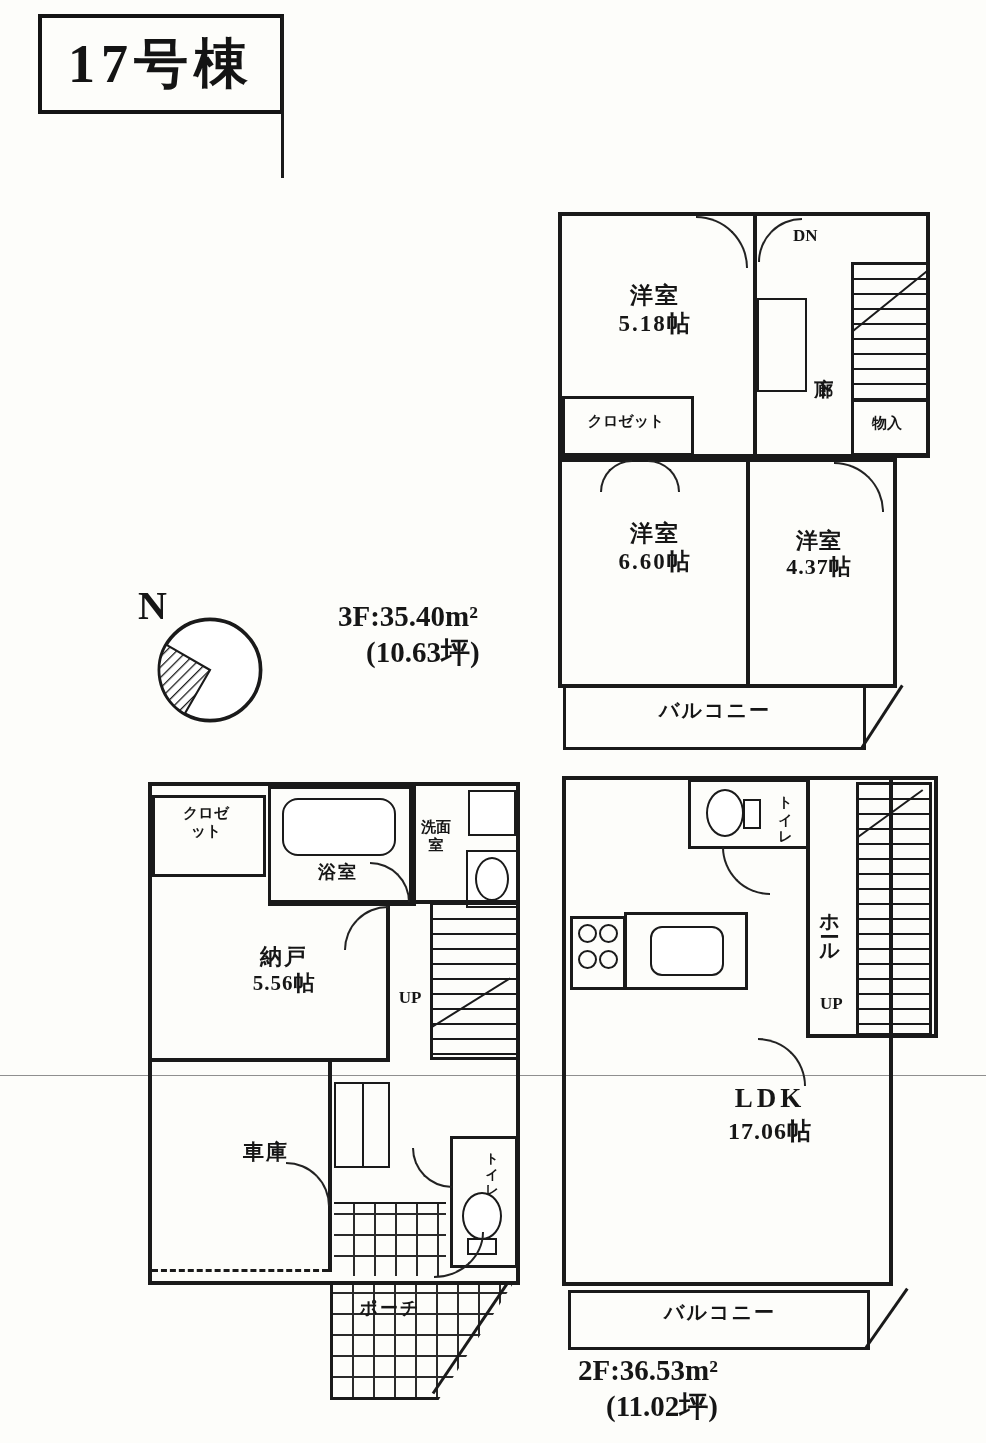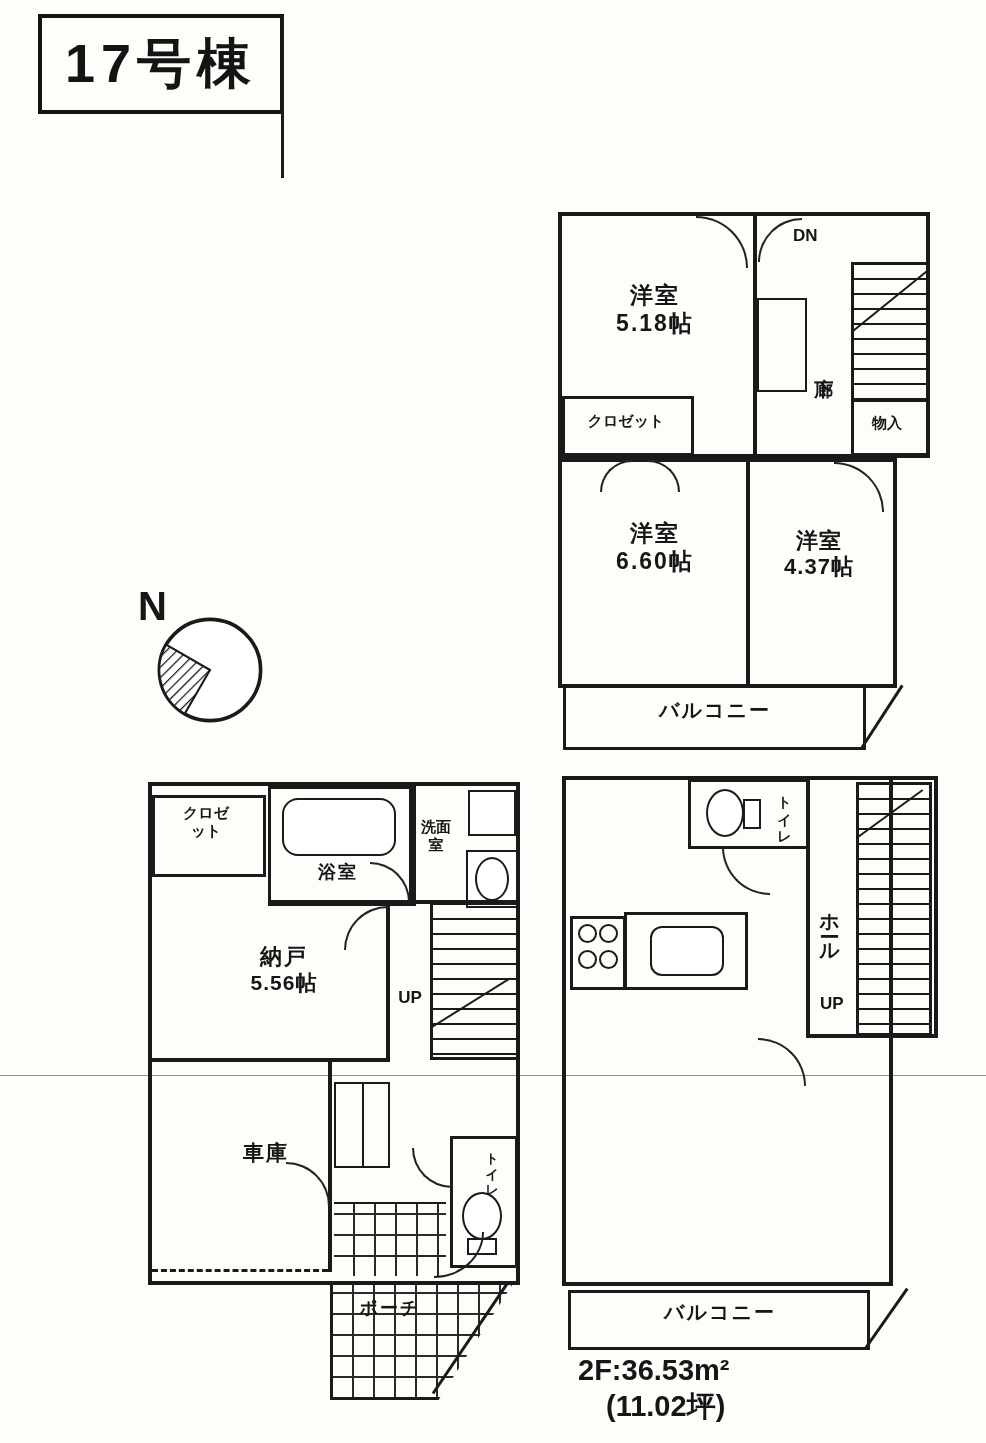--- a/index.html
+++ b/index.html
@@ -1,17 +1,17 @@
 <!DOCTYPE html>
 <html><head>
 <meta charset="utf-8">
 <style>
   html,body{margin:0;padding:0;background:#e8e8e4;}
   .canvas{position:relative;width:986px;height:1443px;background:#fdfdfa;
-    font-family:Liberation Sans, sans-serif;color:#141414;overflow:hidden}
+    font-family:Liberation Serif, serif;color:#141414;overflow:hidden}
   .wall{position:absolute;border:4px solid #1a1a1a;background:transparent}
   .w3{border-width:3px}
   .w2{border-width:2px}
   .vline{position:absolute;background:#1a1a1a;width:4px}
   .hline{position:absolute;background:#1a1a1a;height:4px}
   .lab{position:absolute;font-weight:700;color:#161616;text-align:center;line-height:1.2;white-space:nowrap}
   .wrap{white-space:normal}
   .v{writing-mode:vertical-rl;text-orientation:upright;white-space:normal;letter-spacing:4px}
   .stairs{position:absolute;border:3px solid #1a1a1a;
     background:repeating-linear-gradient(180deg,rgba(0,0,0,0) 0 13px,#1a1a1a 13px 15px)}
@@ -56,20 +56,24 @@
     <defs>
       <pattern id="hx" width="7" height="7" patternUnits="userSpaceOnUse" patternTransform="rotate(45)">
         <rect width="7" height="7" fill="#ffffff"></rect>
         <line x1="0" y1="0" x2="0" y2="7" stroke="#1a1a1a" stroke-width="2.4"></line>
       </pattern>
     </defs>
     <circle cx="55" cy="55" r="48" fill="#ffffff" stroke="#1a1a1a" stroke-width="3.5"></circle>
     <path d="M55,55 L31,96.6 A48,48 0 0 1 13.4,31 Z" fill="url(#hx)" stroke="#1a1a1a" stroke-width="2"></path>
   </svg>
 
+  <div class="lab area" style="left:338px;top:598px;text-align:left">
+    <div>3F:35.40m²</div>
+    <div class="indent">(10.63坪)</div>
+  </div>
 
   <div class="wall" style="left:558px;top:212px;width:364px;height:238px"></div>
   <div class="vline" style="left:753px;top:212px;height:246px"></div>
   <div class="wall w3" style="left:562px;top:396px;width:126px;height:54px"></div>
   <div class="wall w2" style="left:757px;top:298px;width:46px;height:90px"></div>
   <div class="stairs" style="left:851px;top:262px;width:72px;height:134px"></div>
   <div class="diag diag2" style="left:853px;top:330px;width:95px;transform:rotate(-39deg)"></div>
   <div class="wall w3" style="left:851px;top:398px;width:72px;height:52px"></div>
 
   <div class="lab" style="left:575px;top:282px;width:160px;font-size:23px;letter-spacing:2px">
@@ -118,20 +122,24 @@
   <div class="lab" style="left:820px;top:994px;font-size:17px">UP</div>
 
   <div class="wall w3" style="left:570px;top:916px;width:50px;height:68px"></div>
   <div class="burner" style="left:578px;top:924px"></div>
   <div class="burner" style="left:599px;top:924px"></div>
   <div class="burner" style="left:578px;top:950px"></div>
   <div class="burner" style="left:599px;top:950px"></div>
   <div class="wall w3" style="left:624px;top:912px;width:118px;height:72px"></div>
   <div class="fix sink" style="left:650px;top:926px;width:70px;height:46px"></div>
 
+  <div class="lab" style="left:690px;top:1082px;width:160px;font-size:27px;letter-spacing:4px">
+    <span>LDK</span><br>
+    <span style="font-size:24px;letter-spacing:1px">17.06帖</span>
+  </div>
 
   <div class="wall w3" style="left:568px;top:1290px;width:296px;height:54px"></div>
   <div class="diag" style="left:866px;top:1346px;width:72px;transform:rotate(-55deg)"></div>
   <div class="lab" style="left:640px;top:1300px;width:160px;font-size:20px;letter-spacing:2px">バルコニー</div>
 
   <div class="arc arc-bl" style="left:722px;top:847px;width:46px;height:46px"></div>
   <div class="arc arc-tr" style="left:758px;top:1038px;width:46px;height:46px"></div>
 
   <div class="lab area" style="left:578px;top:1352px;text-align:left">
     <div>2F:36.53m²</div>

